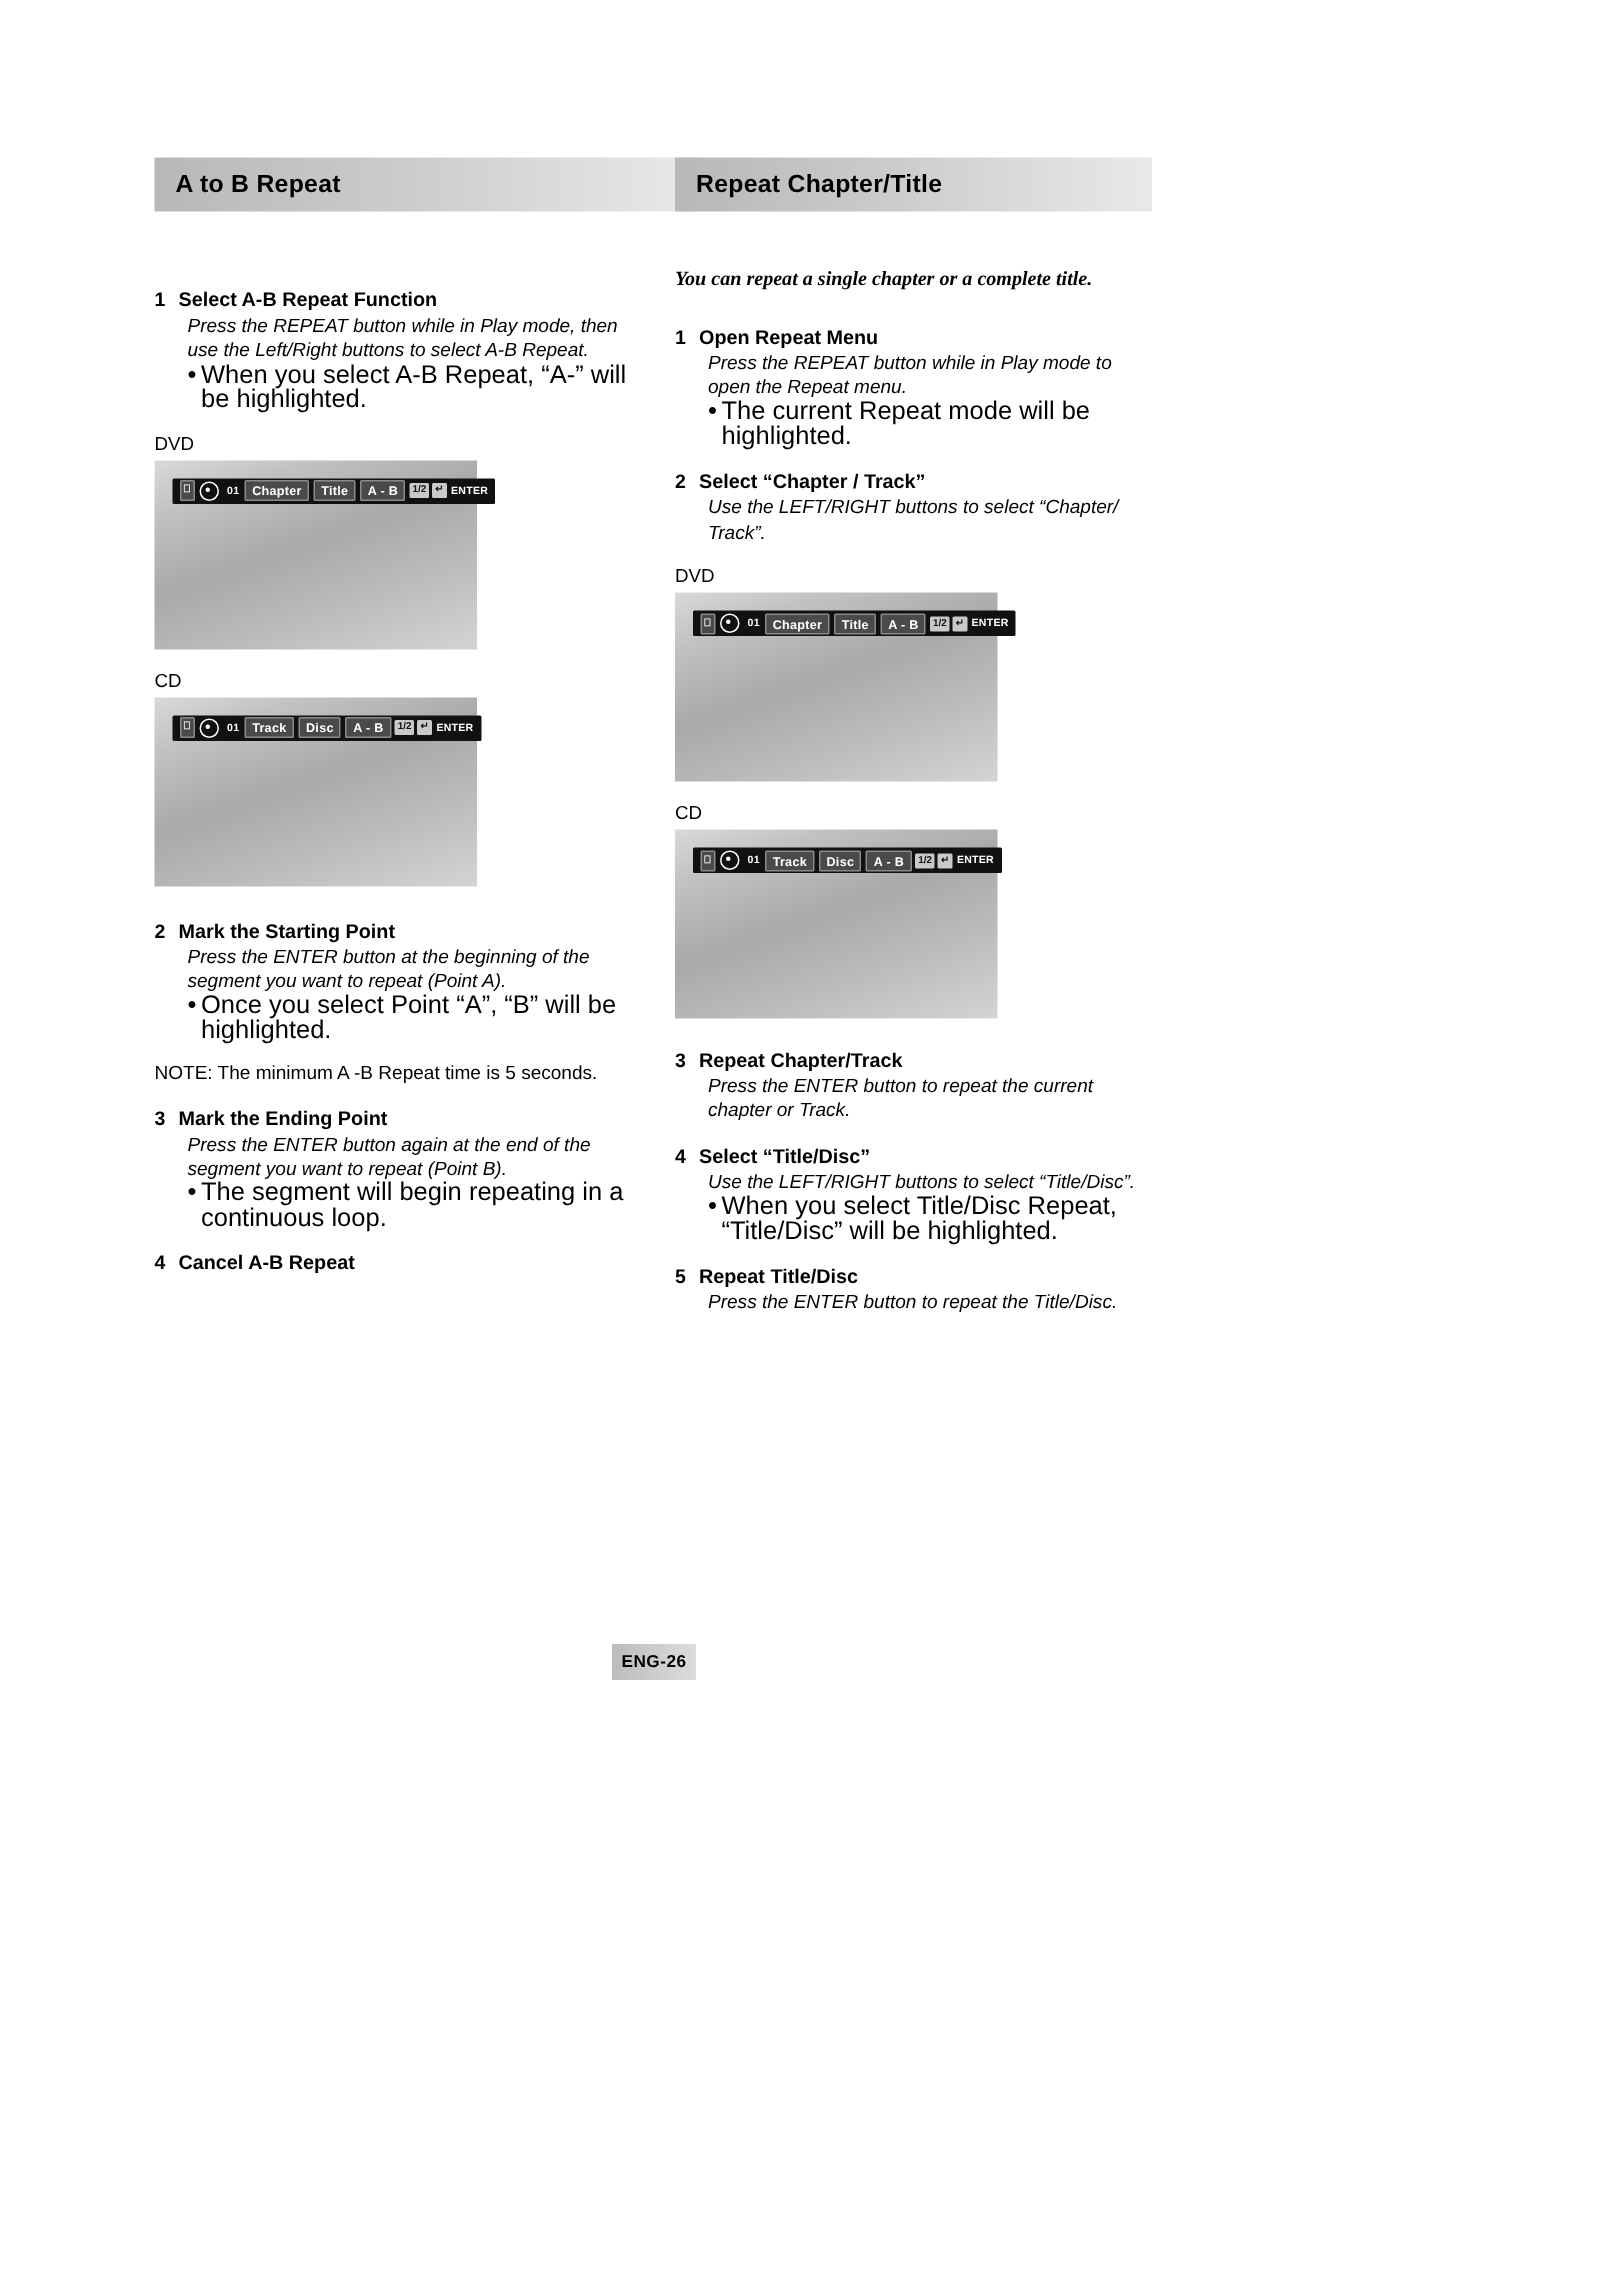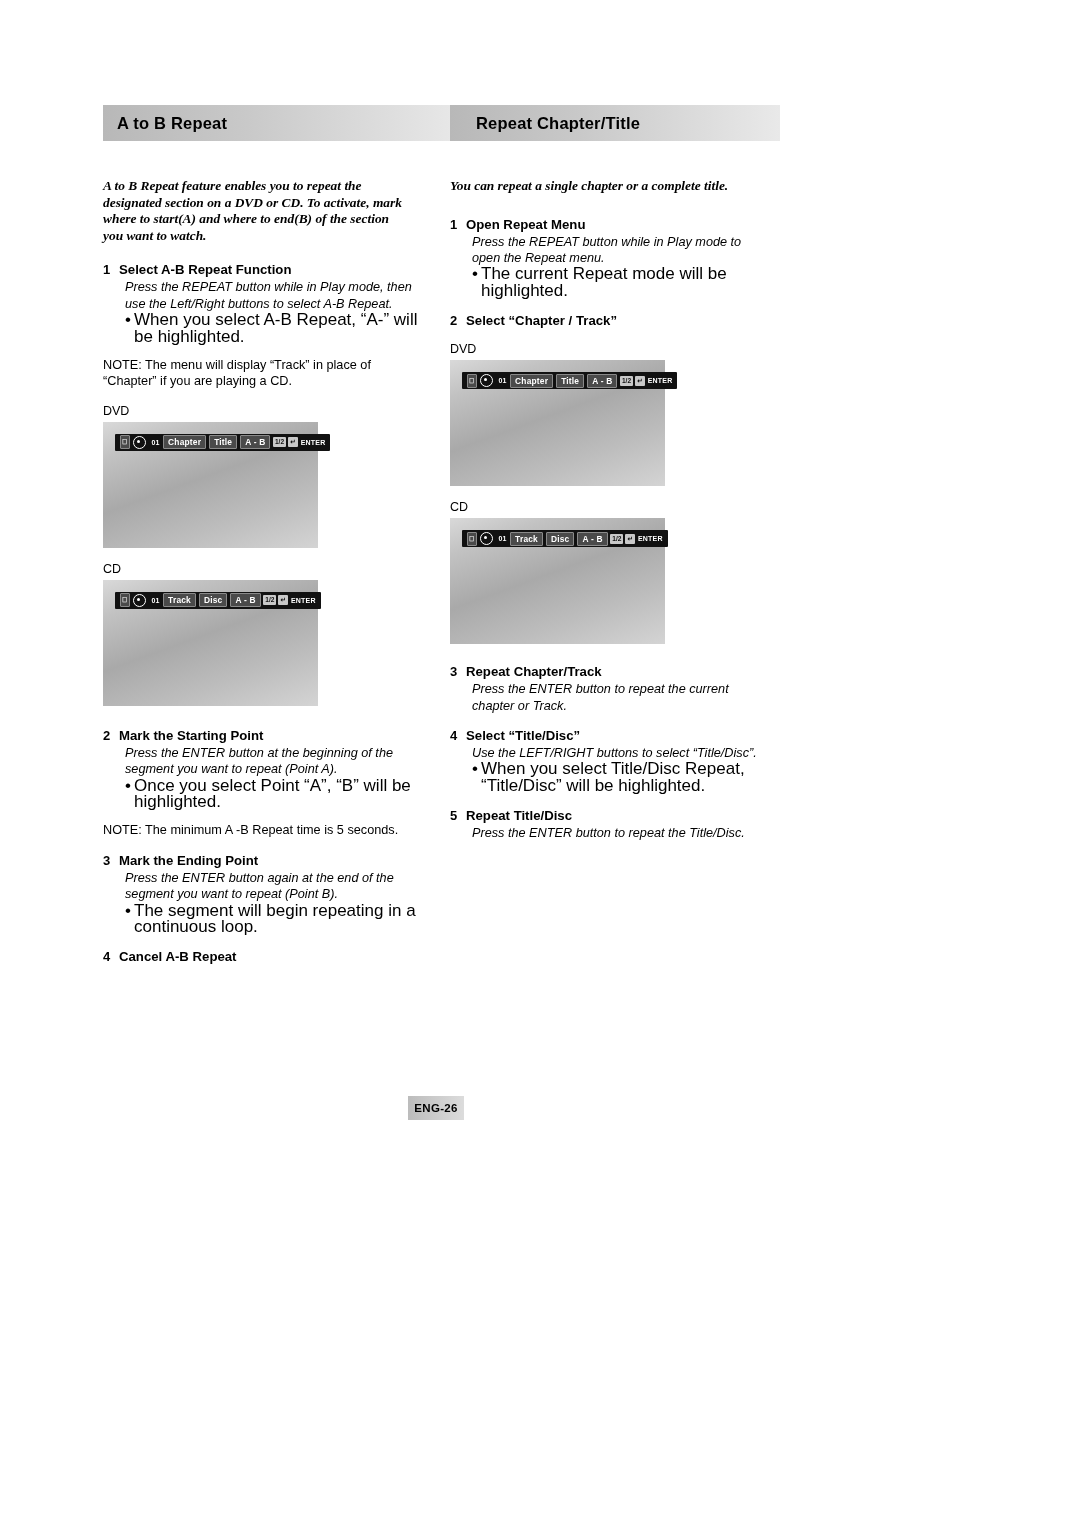--- a/index.html
+++ b/index.html
@@ -32,21 +32,21 @@
     align-items: center;
   }
   .sec-head .title {
     font-size: 16.5px;
     font-weight: bold;
     letter-spacing: 0.2px;
     padding-left: 14px;
     color: #000;
   }
   #head-left  { left: 103px; top: 105px; width: 362px; text-align: right; }
-  #head-right { left: 450px; top: 105px; width: 318px; padding-left: 12px; }
+  #head-right { left: 450px; top: 105px; width: 318px; }
 
   
   .col { position: absolute; width: 330px; }
   #col-left  { left: 103px; top: 178px; }
   #col-right { left: 450px; top: 178px; }
 
   .intro {
     font-family: "Liberation Serif", serif;
     font-style: italic;
     font-weight: bold;
@@ -198,30 +198,28 @@
   <div class="sec-head" id="head-left">
     <span class="title">A to B Repeat</span>
   </div>
 
   <div class="sec-head" id="head-right">
     <span class="title">Repeat Chapter/Title</span>
   </div>
 
   <div class="col" id="col-left">
 
-    <p class="intro">A to B Repeat feature enables you to repeat the designated section on a DVD or CD.  To activate, mark where to start(A) and where to end(B) of the section you want to watch.</p>
 
     <div class="step">
       <span class="num">1</span>
       <span class="stitle">Select A-B Repeat Function</span>
     </div>
     <p class="body">Press the REPEAT button while in Play mode, then use the Left/Right buttons to select A-B Repeat.</p>
     <p class="bullet">When you select A-B Repeat, “A-” will be highlighted.</p>
 
-    <p class="note">NOTE: The menu will display “Track” in place of “Chapter” if you are playing a CD.</p>
 
     <div class="screenlabel">DVD</div>
     <div class="screen" style="width:215px;height:126px;">
       <div class="osd">
         <span class="cell box sm">⎕</span>
         <span class="disc"></span>
         <span class="cell sm">01</span>
         <span class="cell box">Chapter</span>
         <span class="cell box">Title</span>
         <span class="cell box">A - B</span>
@@ -277,20 +275,21 @@
       <span class="num">1</span>
       <span class="stitle">Open Repeat Menu</span>
     </div>
     <p class="body">Press the REPEAT button while in Play mode to open the Repeat menu.</p>
     <p class="bullet">The current Repeat mode will be highlighted.</p>
 
     <div class="step">
       <span class="num">2</span>
       <span class="stitle">Select “Chapter / Track”</span>
     </div>
+    <p class="body">Use the LEFT/RIGHT buttons to select “Chapter/ Track”.</p>
 
     <div class="screenlabel">DVD</div>
     <div class="screen" style="width:215px;height:126px;">
       <div class="osd">
         <span class="cell box sm">⎕</span>
         <span class="disc"></span>
         <span class="cell sm">01</span>
         <span class="cell box">Chapter</span>
         <span class="cell box">Title</span>
         <span class="cell box">A - B</span>

